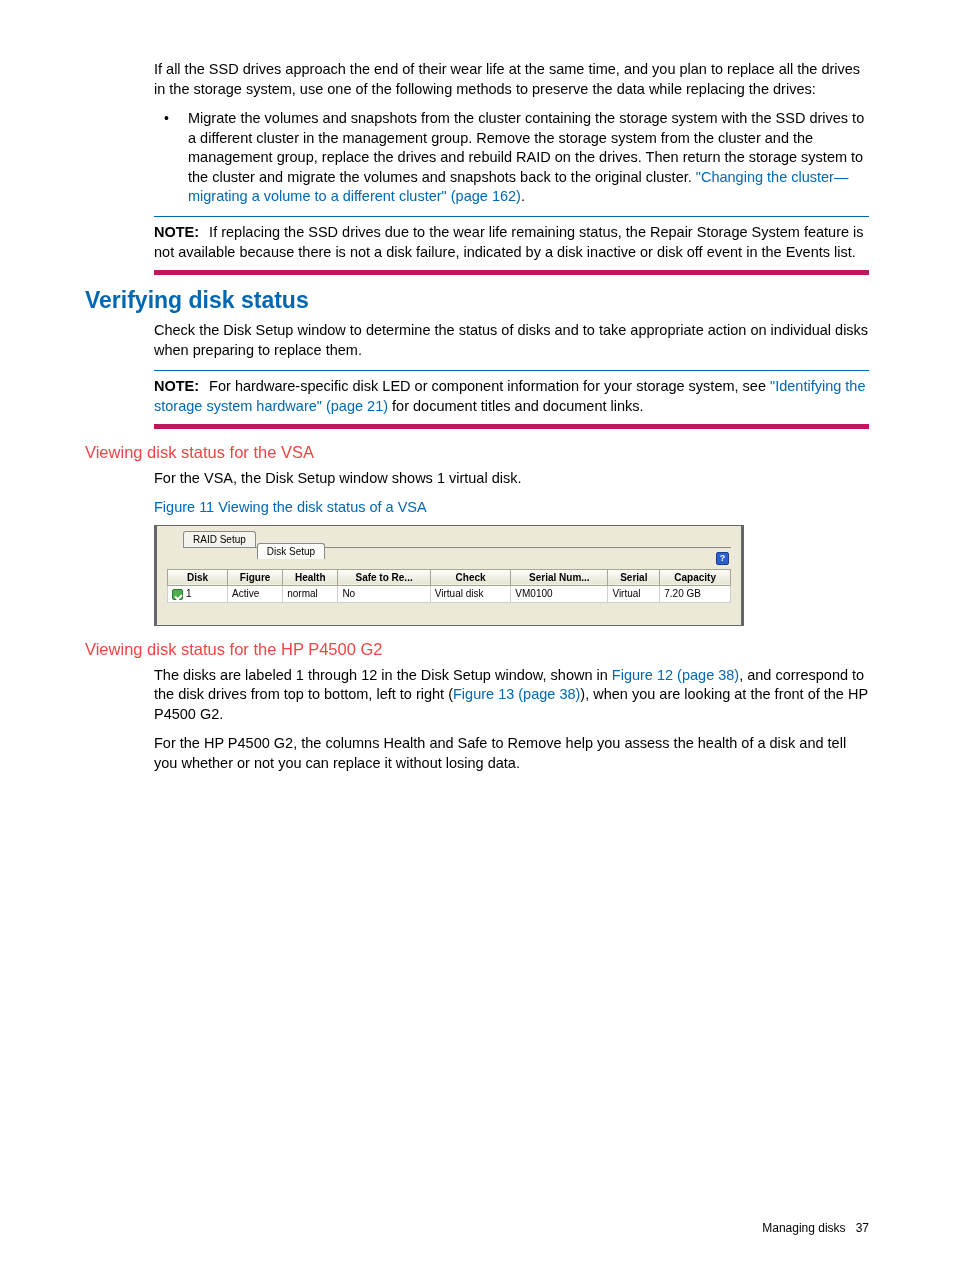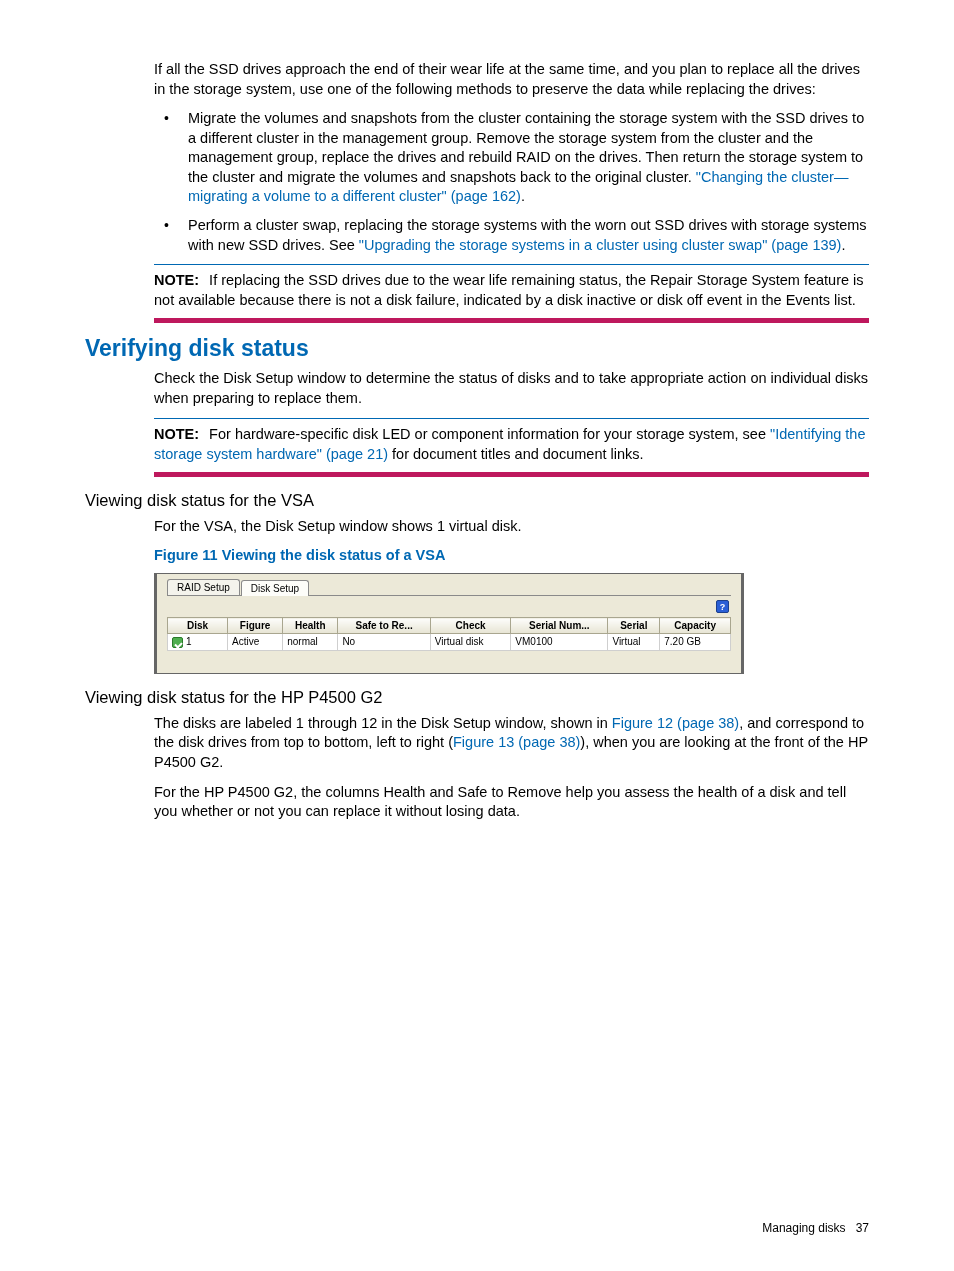--- a/index.html
+++ b/index.html
@@ -51,69 +51,69 @@
     }
     .note-label { font-weight: bold; margin-right: 10px; }
     .h2 {
       color: #0068b3;
       font-size: 23px;
       font-weight: bold;
       margin-bottom: 7px;
       margin-top: 4px;
     }
     .h3 {
-      color: #000000;
+      color: #ef4444;
       font-size: 16.5px;
       font-weight: normal;
       margin-bottom: 7px;
       margin-top: 14px;
     }
     .body-para {
       font-size: 14.5px;
       line-height: 1.35;
       margin-left: 69px;
       margin-bottom: 10px;
     }
     .figure-caption {
       font-size: 14.5px;
-      font-weight: bold;
+      font-weight: normal;
       color: #0068b3;
       margin-left: 69px;
       margin-bottom: 10px;
       margin-top: 6px;
     }
 
     
     .figure {
       margin-left: 69px;
       width: 590px;
       border: 1px solid #666;
       border-left-width: 3px;
       border-right-width: 3px;
       background: #ece9d8;
       padding: 5px 10px 22px 10px;
       font-family: Tahoma, Arial, sans-serif;
       font-size: 10px;
       margin-bottom: 8px;
     }
-    .tabrow { display: flex; border-bottom: 1px solid #8a8a8a; }
+    .tabrow { display: flex; border-bottom: 1px solid #8a8a8a; margin-left: 16px; }
     .tab {
       padding: 2px 9px;
       border: 1px solid #8a8a8a;
       border-bottom: none;
       background: #f4f3ec;
       border-top-left-radius: 3px;
       border-top-right-radius: 3px;
       margin-right: 1px;
       font-size: 10px;
     }
     .tab.active {
       background: #fdfdf9;
       position: relative;
-      top: 1px;
+      top: 12px;
     }
     .helprow {
       display: flex;
       justify-content: flex-end;
       padding: 4px 2px;
     }
     .help-icon {
       width: 13px; height: 13px;
       background: #2a5fd6;
       border: 1px solid #1b3f8c;
@@ -172,23 +172,20 @@
     }
   </style>
 </head>
 <body>
 
 <p class="intro-para">If all the SSD drives approach the end of their wear life at the same time, and you plan to replace all the drives in the storage system, use one of the following methods to preserve the data while replacing the drives:</p>
 
 <ul class="bullets">
   <li>
     <span>Migrate the volumes and snapshots from the cluster containing the storage system with the SSD drives to a different cluster in the management group. Remove the storage system from the cluster and the management group, replace the drives and rebuild RAID on the drives. Then return the storage system to the cluster and migrate the volumes and snapshots back to the original cluster. </span><span class="link">"Changing the cluster—migrating a volume to a different cluster" (page 162)</span><span>.</span>
-  </li>
-  <li>
-    <span>Perform a cluster swap, replacing the storage systems with the worn out SSD drives with storage systems with new SSD drives. See </span><span class="link">"Upgrading the storage systems in a cluster using cluster swap" (page 139)</span><span>.</span>
   </li>
 </ul>
 
 <div class="note-block">
   <span class="note-label">NOTE:</span><span>If replacing the SSD drives due to the wear life remaining status, the Repair Storage System feature is not available because there is not a disk failure, indicated by a disk inactive or disk off event in the Events list.</span>
 </div>
 
 <h2 class="h2">Verifying disk status</h2>
 
 <p class="body-para">Check the Disk Setup window to determine the status of disks and to take appropriate action on individual disks when preparing to replace them.</p>

